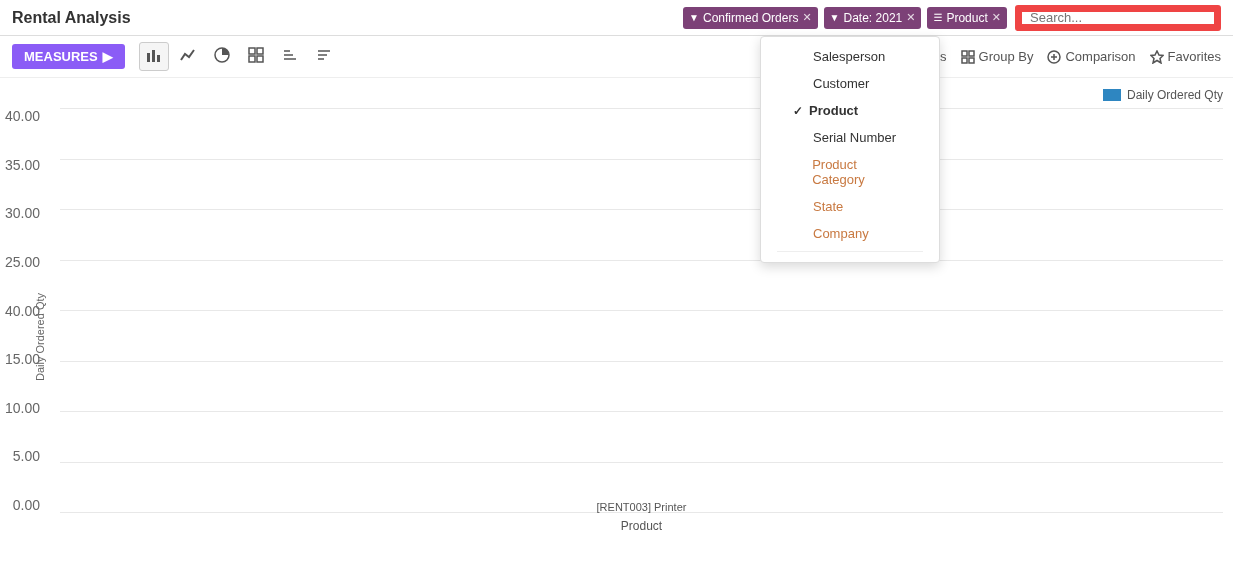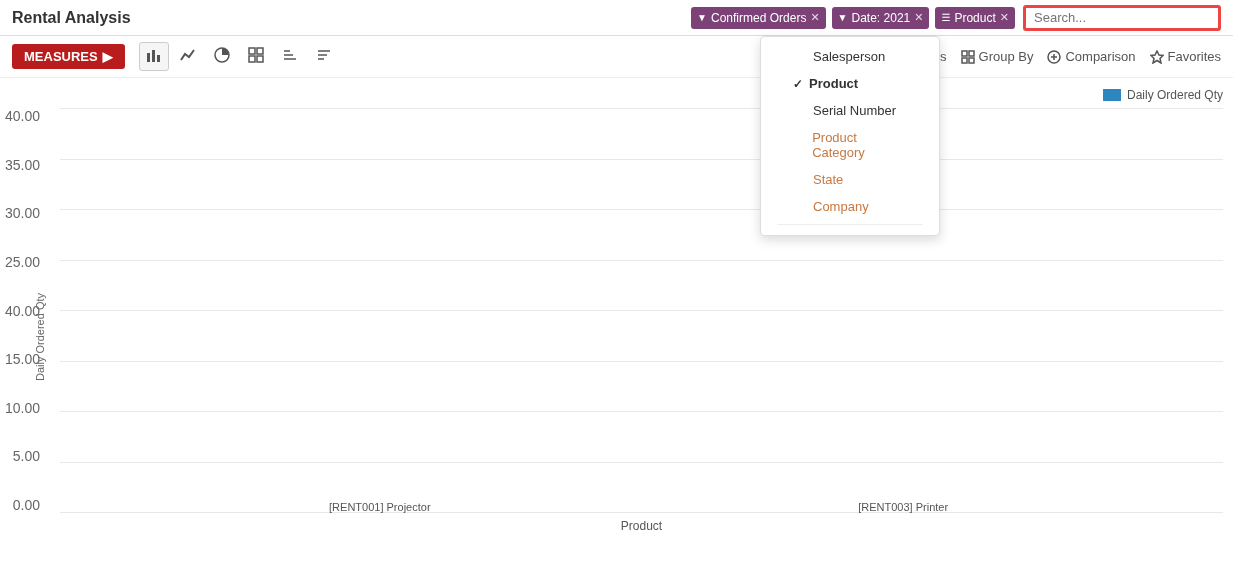--- a/index.html
+++ b/index.html
@@ -27,41 +27,41 @@
       background: #7c4177;
       color: #fff;
       border-radius: 3px;
       padding: 2px 6px;
       font-size: 12px;
       gap: 4px;
       height: 22px;
     }
     .filter-tag .tag-close { cursor: pointer; font-size: 11px; opacity: 0.8; }
     .search-box {
-      border: 3px solid #ef4444;
+      border: 7px solid #ef4444;
       border-radius: 3px;
       padding: 3px 8px;
       font-size: 13px;
       color: #999;
       min-width: 120px;
       height: 26px;
       outline: none;
     }
 
     
     .toolbar {
       display: flex;
       align-items: center;
       padding: 6px 12px;
       border-bottom: 1px solid #eee;
       height: 42px;
       gap: 8px;
     }
     .measures-btn {
-      background: #b91c1c;
+      background: #8b5cf6;
       color: #fff;
       border: none;
       border-radius: 3px;
       padding: 5px 12px;
       font-size: 13px;
       font-weight: bold;
       cursor: pointer;
       display: flex;
       align-items: center;
       gap: 5px;
@@ -353,37 +353,37 @@
         <div class="grid-line"></div>
         <div class="grid-line"></div>
         <div class="grid-line"></div>
         <div class="grid-line"></div>
         <div class="grid-line"></div>
         <div class="grid-line"></div>
       </div>
 
     <div class="bars-container" id="bars-container">
         <div class="bar-group">
-    <div class="bar" style="height:90%;"></div>
-    <div class="bar-label">[RENT001] Projector</div>
-  </div>
-        <div class="bar-group">
     <div class="bar" style="height:75%;"></div>
     <div class="bar-label">[RENT003] Printer</div>
   </div>
       </div>
 
     <div class="x-axis-label">Product</div>
   </div>
 </div>
 
 <div class="dropdown-menu" id="group-by-dropdown">
     <div class="dropdown-item">
       <span style="width:14px;display:inline-block"></span>
       <span>Salesperson</span>
+    </div>
+    <div class="dropdown-item">
+      <span style="width:14px;display:inline-block"></span>
+      <span>Customer</span>
     </div>
     <div class="dropdown-item checked">
       <span class="check-icon">✓</span>
       <span>Product</span>
     </div>
     <div class="dropdown-item">
       <span style="width:14px;display:inline-block"></span>
       <span>Serial Number</span>
     </div>
     <div class="dropdown-item orange">

